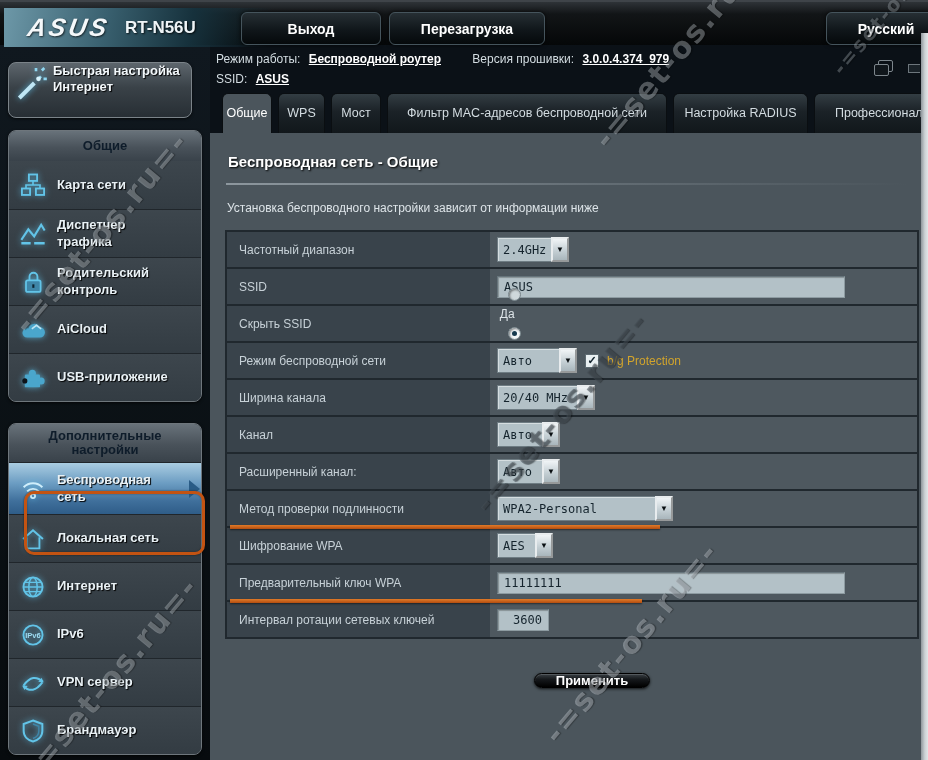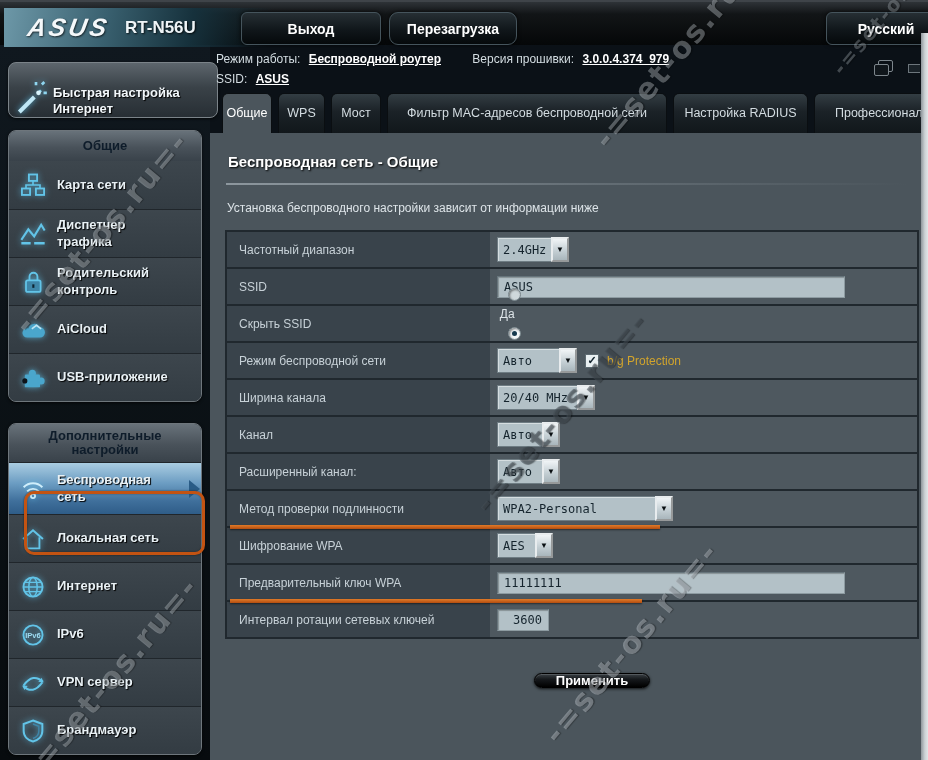--- a/index.html
+++ b/index.html
@@ -51,24 +51,24 @@
     background:linear-gradient(180deg,#333d43 0%,#1b2227 45%,#11171b 100%);
     border:1px solid #0a0e11; border-bottom:none;
     color:#d3dce1; font-size:12.5px;
     display:flex; align-items:center; justify-content:center; text-align:center;
     line-height:1.25; cursor:pointer; flex-shrink:0; padding:0 4px;
   }
   .tab.active { background:#4b555c; color:#fff; font-weight:normal; height:41px; }
   
   .sidebar { position:absolute; left:0; top:45px; width:210px; height:715px; background:linear-gradient(180deg,#10181f 0%,#0a1014 60%,#070b0e 100%); z-index:4; }
   .quick-btn {
-    position:absolute; left:8px; top:17px; width:210px; height:56px;
+    position:absolute; left:8px; top:17px; width:184px; height:56px;
     background:linear-gradient(180deg,#5d666d 0%,#3a4248 45%,#272e34 100%);
     border:1px solid #7b8389; border-radius:8px;
-    display:flex; align-items:flex-end; cursor:pointer;
+    display:flex; align-items:flex-start; cursor:pointer;
     box-shadow:0 1px 3px rgba(0,0,0,.7);
   }
   .quick-btn .lbl { font-size:13px; font-weight:bold; color:#f2f7fa; line-height:1.25; text-shadow:1px 1px 1px #000; }
   .group { position:absolute; left:8px; width:194px; border:1px solid #6e767c; border-radius:8px; background:#343d44; overflow:hidden; box-shadow:0 1px 3px rgba(0,0,0,.7); }
   .group-hd {
     height:30px; background:linear-gradient(180deg,#68727a 0%,#49525a 55%,#39424a 100%);
     display:flex; align-items:center; justify-content:center;
     font-size:13px; font-weight:bold; color:#0e1c2a; text-align:center; line-height:1.1;
   }
   .group-hd.tall { height:38px; }
@@ -152,21 +152,21 @@
 </head>
 <body>
 
 <div class="topbar">
   <div class="logo-zone"></div>
   <div class="brand">ASUS</div>
   <div class="model">RT-N56U</div>
   <div class="top-btn" style="left:241px; width:140px;">
     <span>Выход</span>
   </div>
-  <div class="top-btn" style="left:389px; width:128px;border-radius:9px;">
+  <div class="top-btn" style="left:389px; width:156px;">
     <span>Перезагрузка</span>
   </div>
   <div class="top-btn" style="left:826px; width:120px;">
     <span>Русский</span>
   </div>
 </div>
 
 <div class="hdr-info">
   <div class="line">
     <span>Режим работы:</span>

